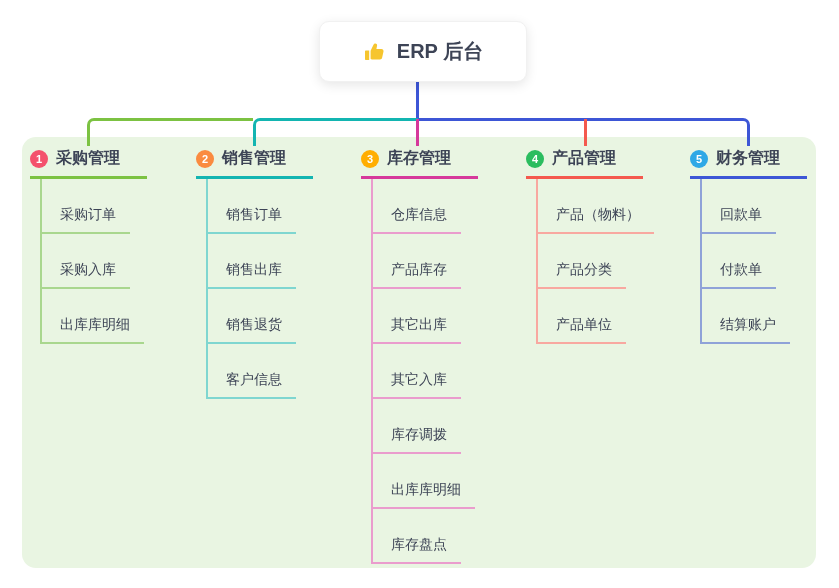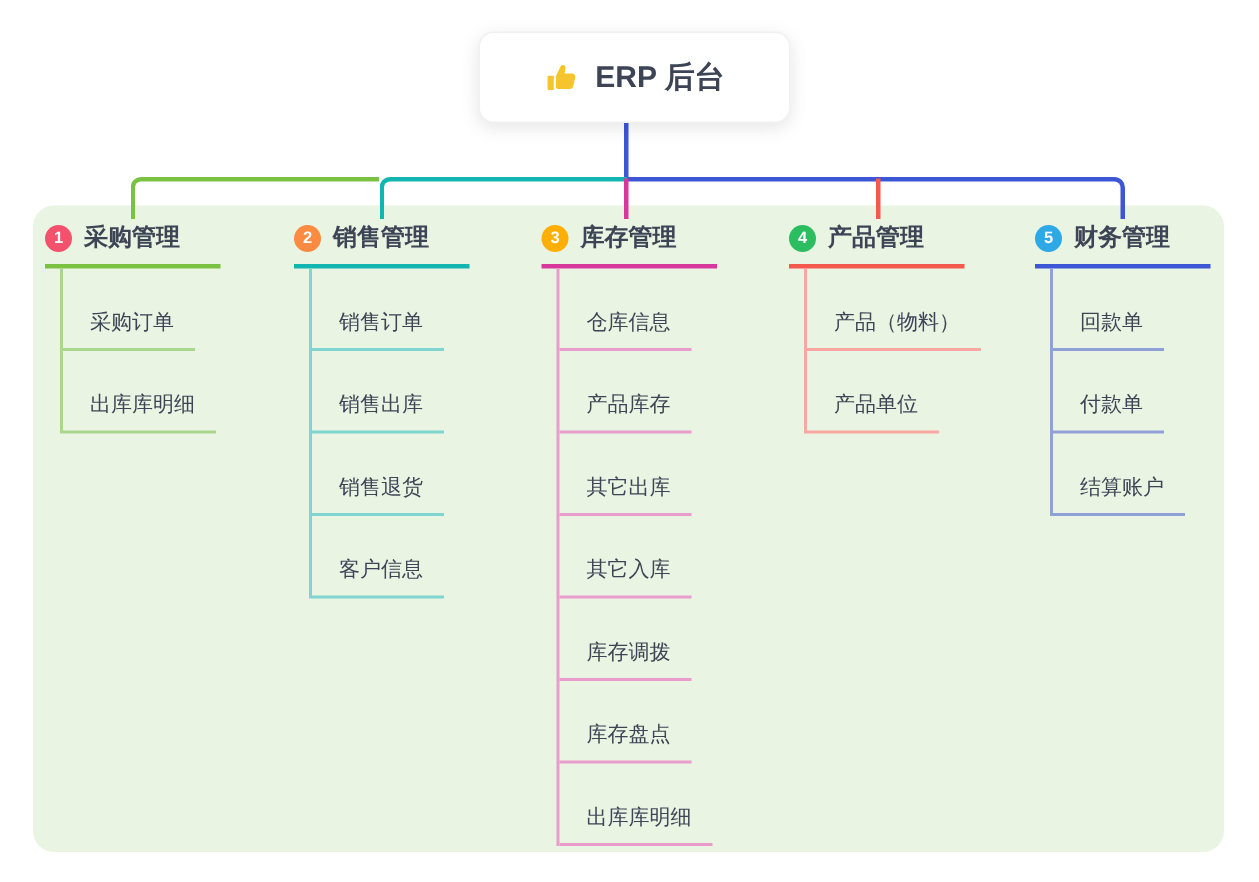--- a/index.html
+++ b/index.html
@@ -71,20 +71,21 @@
     <span>ERP 后台</span>
   </div>
 
   <div class="branch b1" style="--line: #7cc242; --light: #a9d78e; --badge: #f4516c;">
     <div class="branch-header">
       <span class="badge">1</span>
       <span>采购管理</span>
     </div>
     <div class="branch-children">
       <div class="child">采购订单</div>
+      <div class="child">采购入库</div>
       <div class="child">出库库明细</div>
     </div>
   </div>
 
   <div class="branch b2" style="--line: #13b5b1; --light: #7fd6d0; --badge: #fa8b40;">
     <div class="branch-header">
       <span class="badge">2</span>
       <span>销售管理</span>
     </div>
     <div class="branch-children">
@@ -99,32 +100,33 @@
     <div class="branch-header">
       <span class="badge">3</span>
       <span>库存管理</span>
     </div>
     <div class="branch-children">
       <div class="child">仓库信息</div>
       <div class="child">产品库存</div>
       <div class="child">其它出库</div>
       <div class="child">其它入库</div>
       <div class="child">库存调拨</div>
+      <div class="child">出库库明细</div>
       <div class="child">库存盘点</div>
-      <div class="child">出库库明细</div>
     </div>
   </div>
 
   <div class="branch b4" style="--line: #f4594e; --light: #f8a8a0; --badge: #2bbd5f;">
     <div class="branch-header">
       <span class="badge">4</span>
       <span>产品管理</span>
     </div>
     <div class="branch-children">
       <div class="child">产品（物料）</div>
+      <div class="child">产品分类</div>
       <div class="child">产品单位</div>
     </div>
   </div>
 
   <div class="branch b5" style="--line: #3d56d6; --light: #8fa2d8; --badge: #2fa8e6;">
     <div class="branch-header">
       <span class="badge">5</span>
       <span>财务管理</span>
     </div>
     <div class="branch-children">

